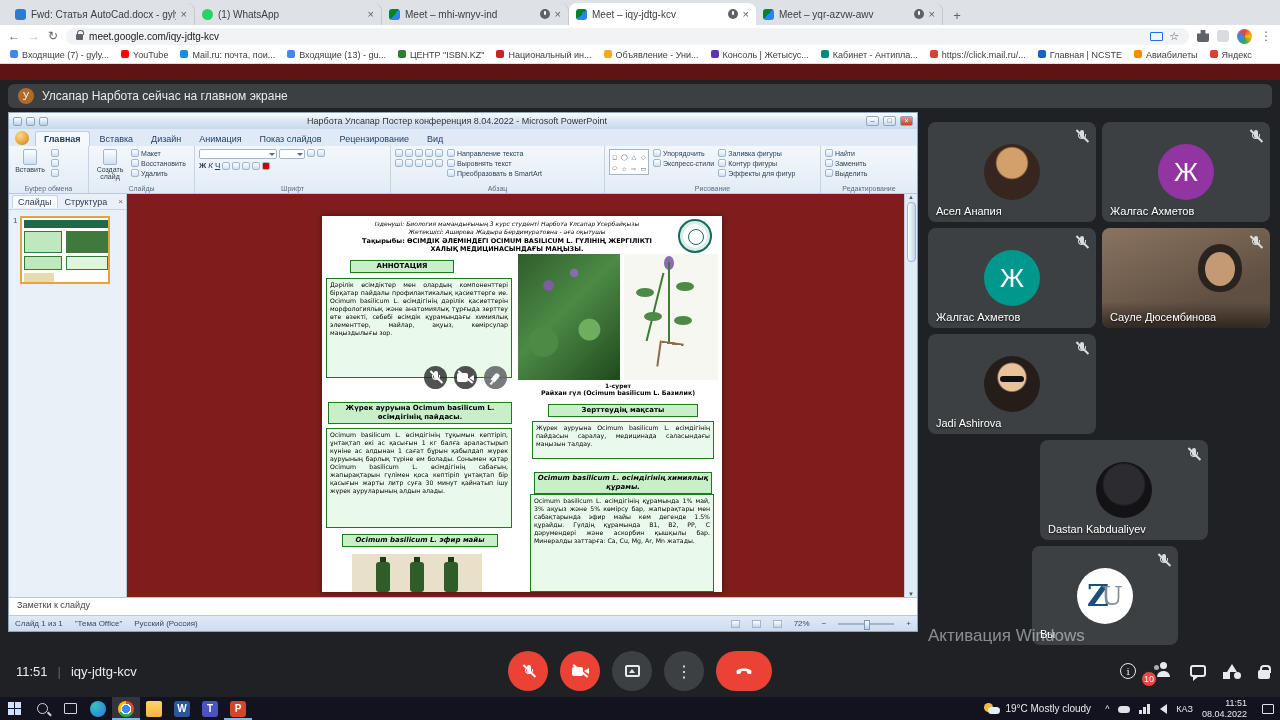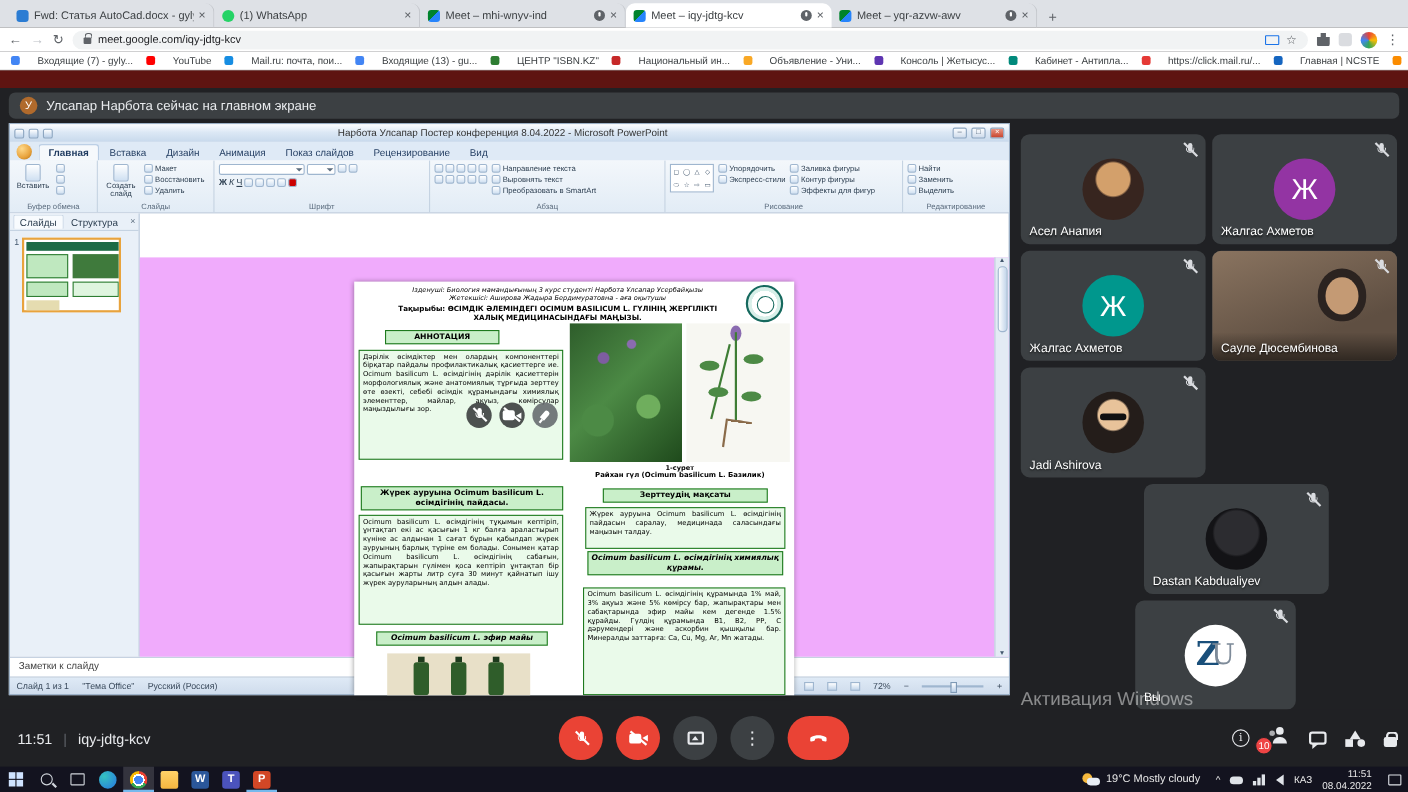--- a/index.html
+++ b/index.html
@@ -28,21 +28,21 @@
   .lockic::before{content:"";position:absolute;left:1px;top:-4px;width:5px;height:4px;border:1.3px solid #5f6368;border-bottom:none;border-radius:3px 3px 0 0;}
   .addr .sp{flex:1;}
   .castic{width:13px;height:9px;border:1.5px solid #1a73e8;border-radius:1px;}
   .starg{color:#5f6368;font-size:11px;}
   .extic{width:12px;height:12px;border-radius:3px;background:#dadce0;}
   .puzz{width:12px;height:12px;background:#5f6368;border-radius:2px;clip-path:polygon(0 30%,30% 30%,30% 0,70% 0,70% 30%,100% 30%,100% 100%,0 100%);}
   .uav{width:15px;height:15px;border-radius:50%;background:conic-gradient(#ea4335,#fbbc05,#34a853,#4285f4,#ea4335);}
   .kebab{color:#5f6368;font-size:12px;}
 
   .bookmarks{position:absolute;top:47px;left:0;width:1280px;height:17px;background:#fff;border-bottom:1px solid #e0e0e0;display:flex;align-items:center;padding:0 10px;gap:12px;font-size:9px;color:#3c4043;overflow:hidden;}
-  .bm{display:flex;align-items:center;gap:16px;white-space:nowrap;}
+  .bm{display:flex;gap:4px;white-space:nowrap;}
   .bfav{width:8px;height:8px;border-radius:2px;background:#9aa0a6;flex:none;}
   .bm:nth-child(1) .bfav{background:#4285f4;}.bm:nth-child(2) .bfav{background:#ff0000;}
   .bm:nth-child(3) .bfav{background:#168de2;}.bm:nth-child(4) .bfav{background:#4285f4;}
   .bm:nth-child(5) .bfav{background:#2e7d32;}.bm:nth-child(6) .bfav{background:#c62828;}
   .bm:nth-child(7) .bfav{background:#f9a825;}.bm:nth-child(8) .bfav{background:#5e35b1;}
   .bm:nth-child(9) .bfav{background:#00897b;}.bm:nth-child(10) .bfav{background:#e53935;}
   .bm:nth-child(11) .bfav{background:#1565c0;}.bm:nth-child(12) .bfav{background:#fb8c00;}
   .bm:nth-child(13) .bfav{background:#e53935;}
 
   .redstrip{position:absolute;top:64px;left:0;width:1280px;height:16px;background:#5e1411;}
@@ -87,21 +87,21 @@
   .thumbrow{display:flex;gap:3px;padding:6px 4px;}
   .thumbnum{font-size:8px;color:#44586e;}
   .thumb{width:90px;height:68px;background:#fff;border:2px solid #e8a33d;position:relative;overflow:hidden;}
   .thumb .m1{position:absolute;left:2px;top:2px;width:84px;height:8px;background:#1d6b45;}
   .thumb .m2{position:absolute;left:2px;top:13px;width:38px;height:22px;background:#bfe8bf;border:1px solid #2e7d32;}
   .thumb .m3{position:absolute;left:44px;top:13px;width:42px;height:22px;background:#3f7a3c;}
   .thumb .m4{position:absolute;left:2px;top:38px;width:38px;height:14px;background:#bfe8bf;border:1px solid #2e7d32;}
   .thumb .m5{position:absolute;left:44px;top:38px;width:42px;height:14px;background:#dff5df;border:1px solid #2e7d32;}
   .thumb .m6{position:absolute;left:2px;top:55px;width:30px;height:10px;background:#e5dcb0;}
 
-  .ppt-main{flex:1;position:relative;background:#f0abfc;min-width:0;margin-top:40px;}
+  .ppt-main{flex:1;position:relative;background:#7f1d1d;min-width:0;}
   .vscroll{position:absolute;right:0;top:0;bottom:0;width:13px;background:#e3ebf4;border-left:1px solid #c0cede;display:flex;flex-direction:column;align-items:center;font-size:6px;color:#44586e;}
   .vthumb{width:9px;height:60px;background:linear-gradient(90deg,#fdfefe,#c2d5ea);border:1px solid #9fb6cf;border-radius:4px;margin-top:2px;}
   .vscroll .sa{margin-top:auto;}
 
   
   .slide{position:absolute;left:50%;transform:translateX(-50%);top:22px;width:400px;height:376px;background:#fff;box-shadow:0 0 5px rgba(0,0,0,.45);overflow:hidden;font-family:"DejaVu Sans",sans-serif;color:#000;}
   .ph1{position:absolute;left:20px;width:330px;text-align:center;font-size:6px;font-style:italic;}
   .ph3{position:absolute;left:30px;width:310px;text-align:center;font-size:6.5px;font-weight:bold;}
   .unilogo{position:absolute;right:10px;top:3px;width:34px;height:34px;border-radius:50%;border:2px solid #16695e;background:radial-gradient(circle,#ffffff 55%,#d8efe9 56%);}
   .unilogo::after{content:"";position:absolute;left:8px;top:8px;width:14px;height:14px;border-radius:50%;border:1.5px solid #16695e;}
@@ -569,21 +569,21 @@
           <div class="hbox" style="left:20px;top:318px;width:156px;font-style:italic">Ocimum basilicum L. эфир майы</div>
           <div class="product">
             <span class="bot" style="left:24px"></span>
               <span class="bot" style="left:58px"></span>
               <span class="bot" style="left:92px"></span>
           </div>
 
           <div class="hbox" style="left:226px;top:188px;width:150px">Зерттеудің мақсаты</div>
           <div class="tbox" style="left:210px;top:205px;width:182px;height:38px">Жүрек ауруына Ocimum basilicum L. өсімдігінің пайдасын саралау, медицинада саласындағы маңызын талдау.</div>
 
-          <div class="hbox" style="left:212px;top:245px;width:178px;font-style:italic">Ocimum basilicum L. өсімдігінің химиялық құрамы.</div>
+          <div class="hbox" style="left:212px;top:256px;width:178px;font-style:italic">Ocimum basilicum L. өсімдігінің химиялық құрамы.</div>
           <div class="tbox" style="left:208px;top:278px;width:184px;height:98px">Ocimum basilicum L. өсімдігінің құрамында 1% май, 3% ақуыз және 5% көмірсу бар, жапырақтары мен сабақтарында эфир майы кем дегенде 1.5% құрайды. Гүлдің құрамында B1, B2, PP, C дәрумендері және аскорбин қышқылы бар. Минералды заттарға: Ca, Cu, Mg, Ar, Mn жатады.</div>
         </div>
 
         <div class="vscroll">
           <span>▲</span>
           <span class="vthumb"></span>
           <span class="sa">▼</span>
         </div>
       </div>
     </div>

